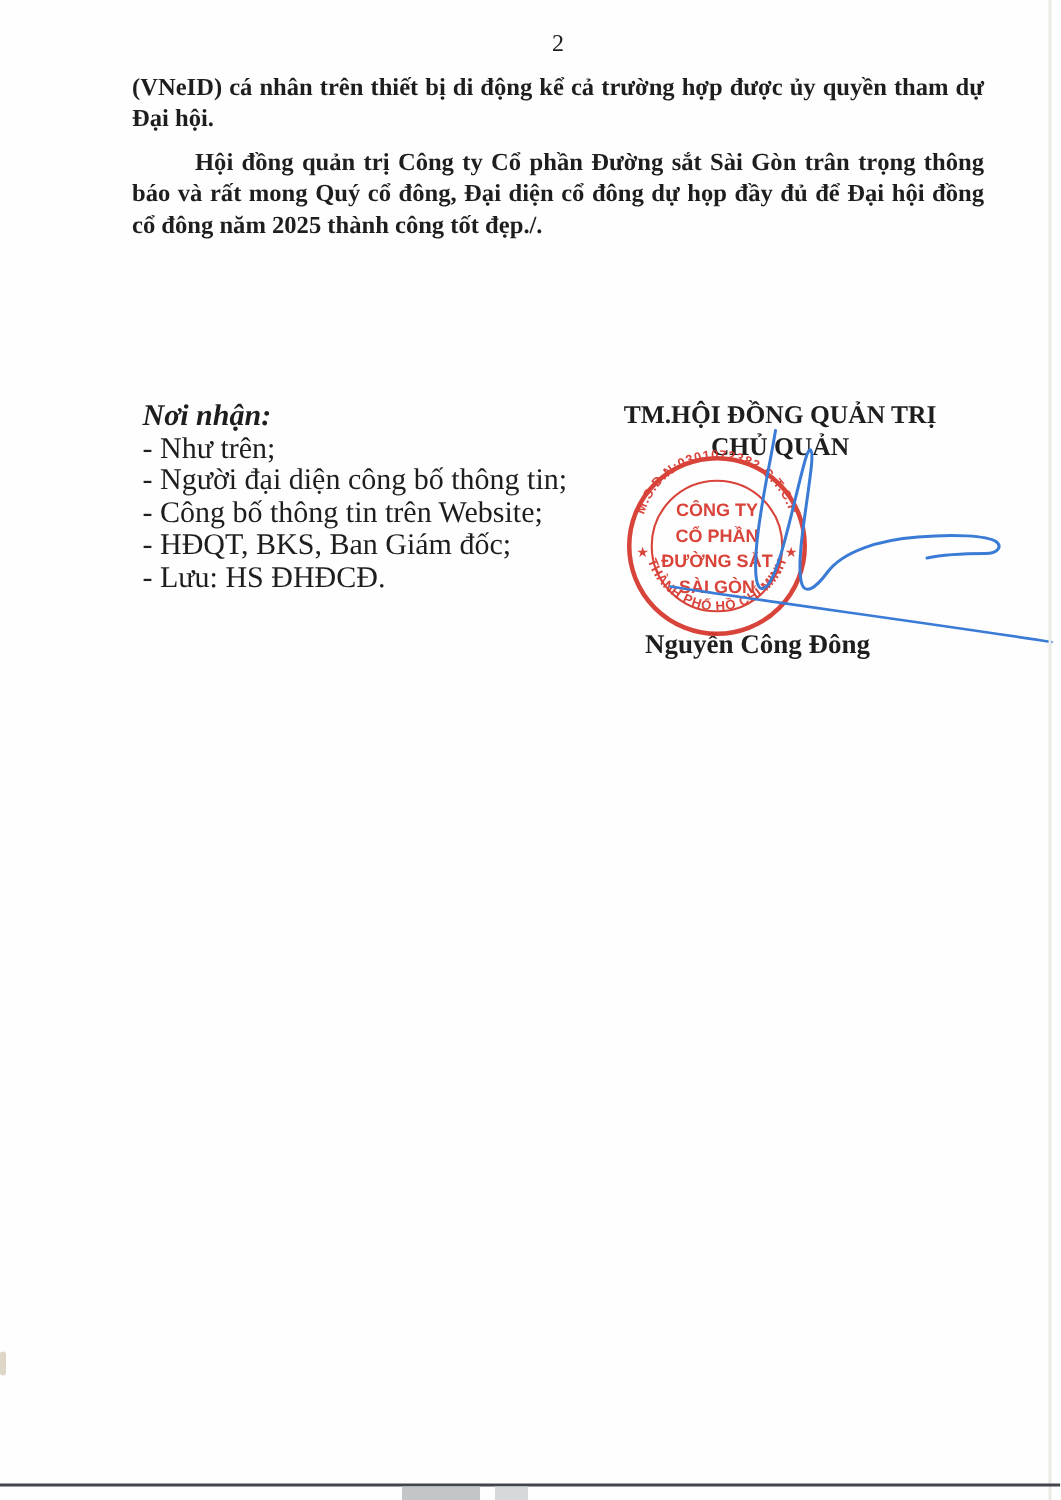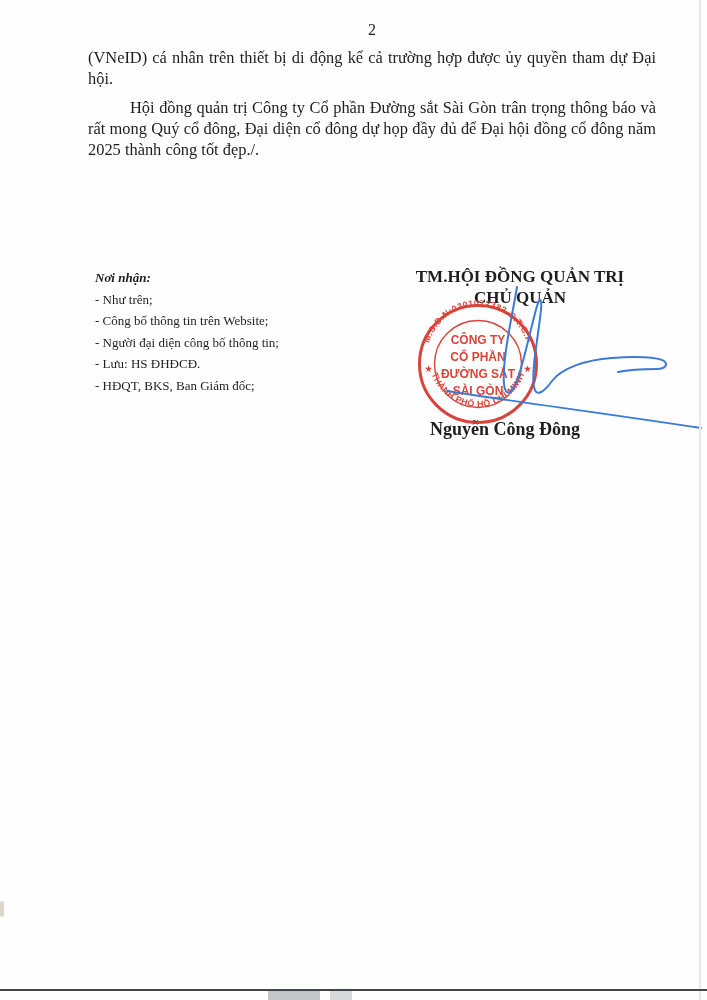--- a/index.html
+++ b/index.html
@@ -13,25 +13,25 @@
     color:#1e1e1e;
   }
   .page-number {
     position:absolute; top:21px; left:88px; width:568px;
     text-align:center; font-size:16px;
   }
   .body-text {
     position:absolute; top:47px; left:88px; width:568px;
     font-size:16.4px; line-height:21px; text-align:justify;
   }
-  .body-text p { margin:0 0 8px 0; }
+  .body-text p { margin:0 0 8px 0;font-weight:bold; }
   .body-text p.indented { text-indent:42px; }
   .recipients {
     position:absolute; top:267px; left:95px; width:300px;
-    font-size:13px; line-height:21.5px;
+    font-size:20px; line-height:21.5px;
   }
   .recipients .heading { font-weight:bold; font-style:italic; }
   .sign-block {
     position:absolute; top:266px; left:385px; width:270px;
     text-align:center; font-weight:bold;
     font-size:17px; line-height:21px;
   }
   .signer-name {
     position:absolute; top:419px; left:370px; width:270px;
     text-align:center; font-weight:bold; font-size:18px;
@@ -70,24 +70,24 @@
   <div class="page-number">2</div>
 
   <div class="body-text">
     <p>(VNeID) cá nhân trên thiết bị di động kể cả trường hợp được ủy quyền tham dự Đại hội.</p>
     <p class="indented">Hội đồng quản trị Công ty Cổ phần Đường sắt Sài Gòn trân trọng thông báo và rất mong Quý cổ đông, Đại diện cổ đông dự họp đầy đủ để Đại hội đồng cổ đông năm 2025 thành công tốt đẹp./.</p>
   </div>
 
   <div class="recipients">
     <div class="heading">Nơi nhận:</div>
     <div>- Như trên;</div>
+    <div>- Người đại diện công bố thông tin;</div>
     <div>- Công bố thông tin trên Website;</div>
-    <div>- Người đại diện công bố thông tin;</div>
+    <div>- HĐQT, BKS, Ban Giám đốc;</div>
     <div>- Lưu: HS ĐHĐCĐ.</div>
-    <div>- HĐQT, BKS, Ban Giám đốc;</div>
   </div>
 
   <div class="sign-block">
     <div>TM.HỘI ĐỒNG QUẢN TRỊ</div>
     <div>CHỦ QUẢN</div>
   </div>
 
   <div class="signer-name">Nguyễn Công Đông</div>
 
   <svg class="stamp-signature-layer" viewBox="0 0 707 1000" xmlns="http://www.w3.org/2000/svg">

